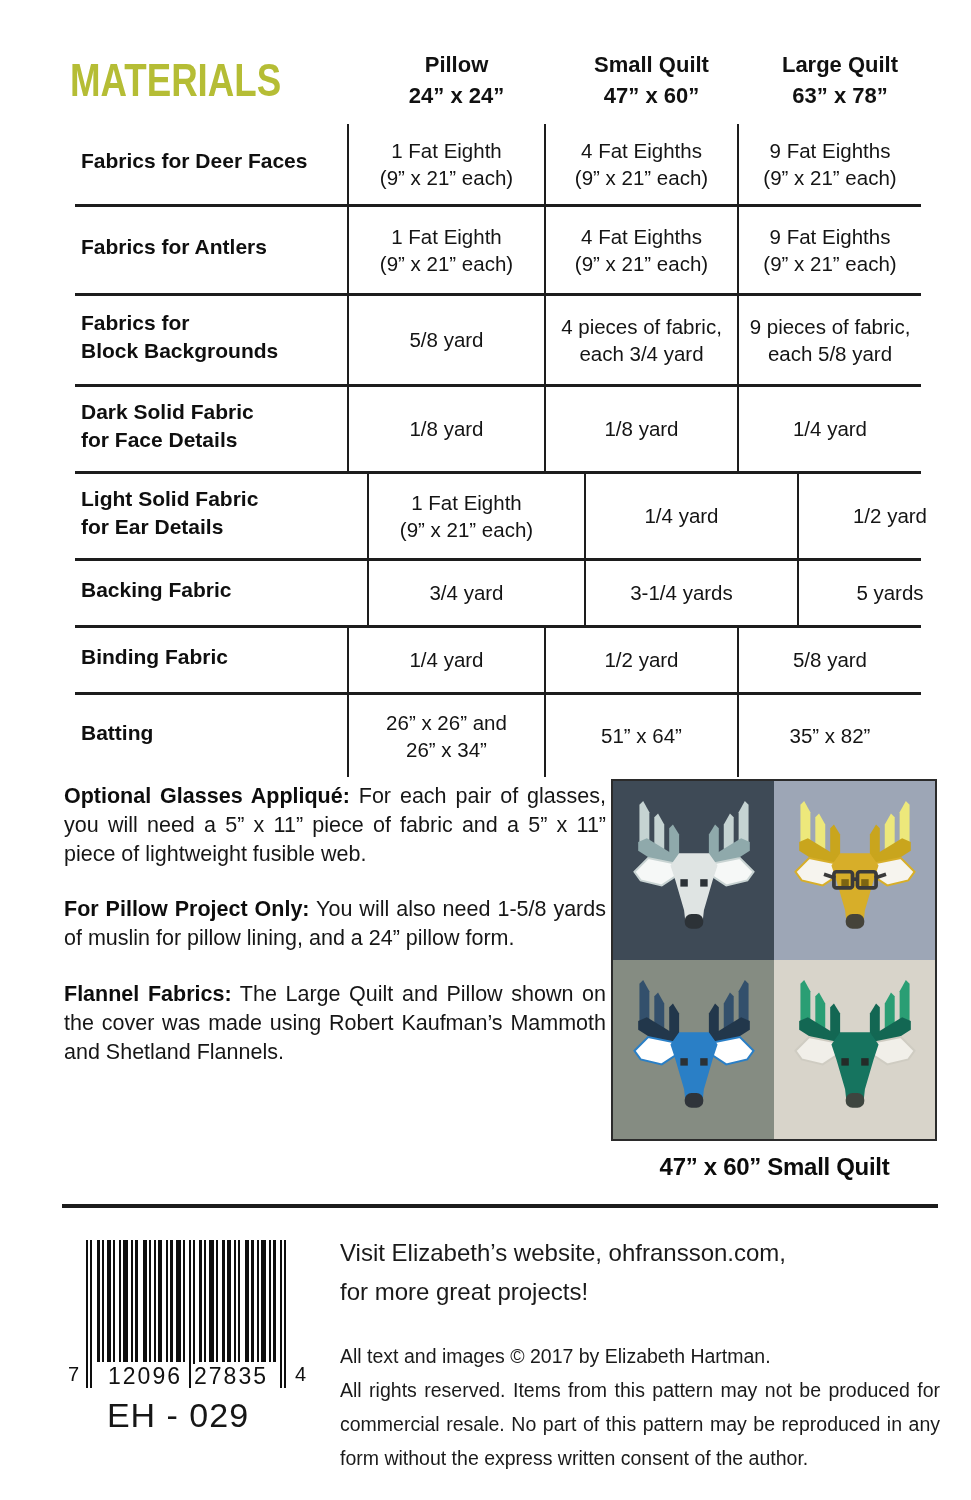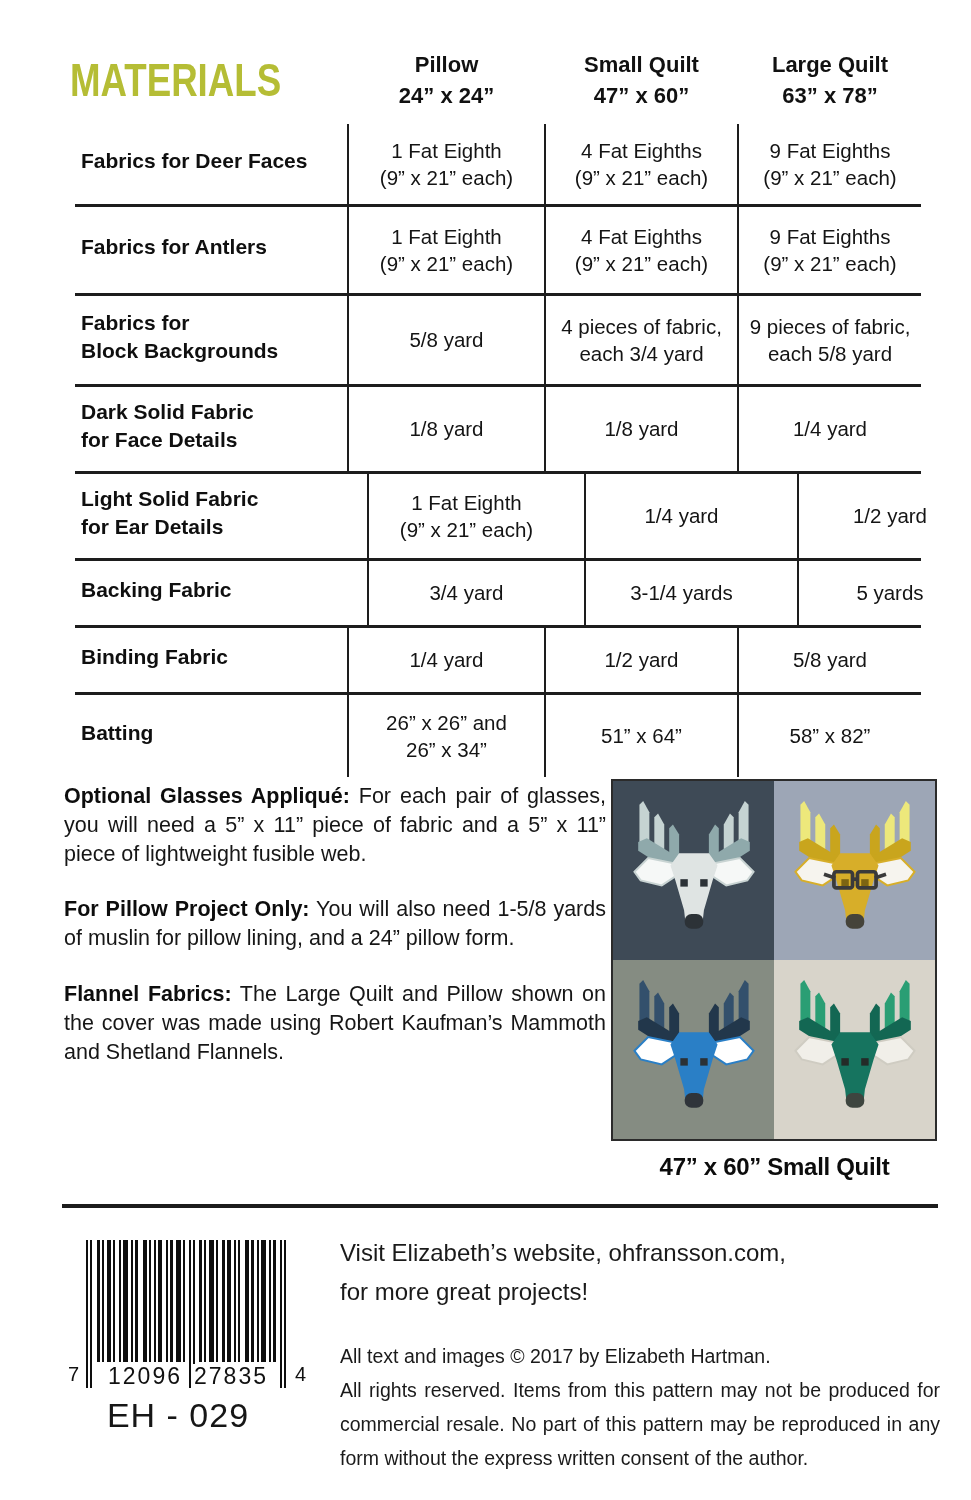--- a/index.html
+++ b/index.html
@@ -8,21 +8,21 @@
 
   
   #title{
     position:absolute;left:70px;top:52px;margin:0;
     font-size:47px;font-weight:bold;letter-spacing:0;
     transform:scaleX(0.78);transform-origin:left top;white-space:nowrap;
   }
 
   
   #col-headers{
-    position:absolute;left:348px;top:50px;width:574px;
+    position:absolute;left:358px;top:50px;width:574px;
     display:grid;grid-template-columns:197px 193px 184px;
   }
   .col-h{
     font-weight:bold;font-size:22px;line-height:1.4;text-align:center;
     white-space:pre-line;color:#111;
   }
 
   
   #mat-table{position:absolute;left:75px;top:124px;width:846px;}
   .trow{
@@ -152,21 +152,21 @@
         <div class="tlabel">Binding Fabric</div>
         <div class="tcell">1/4 yard</div>
         <div class="tcell">1/2 yard</div>
         <div class="tcell">5/8 yard</div>
       </div>
       <div class="trow" style="height: 82px;">
         <div class="tlabel">Batting</div>
         <div class="tcell">26” x 26” and
 26” x 34”</div>
         <div class="tcell">51” x 64”</div>
-        <div class="tcell">58” x 82”</div>
+        <div class="tcell">35” x 82”</div>
       </div>
     </div>
 
   <div id="notes">
       <p class="note"><b>Optional Glasses Appliqué:</b> For each pair of glasses, you will need a 5” x 11” piece of fabric and a 5” x 11” piece of lightweight fusible web.</p>
       <p class="note"><b>For Pillow Project Only:</b> You will also need 1-5/8 yards of muslin for pillow lining, and a 24” pillow form.</p>
       <p class="note"><b>Flannel Fabrics:</b> The Large Quilt and Pillow shown on the cover was made using Robert Kaufman’s Mammoth and Shetland Flannels.</p>
     </div>
 
   <div id="quilt">

